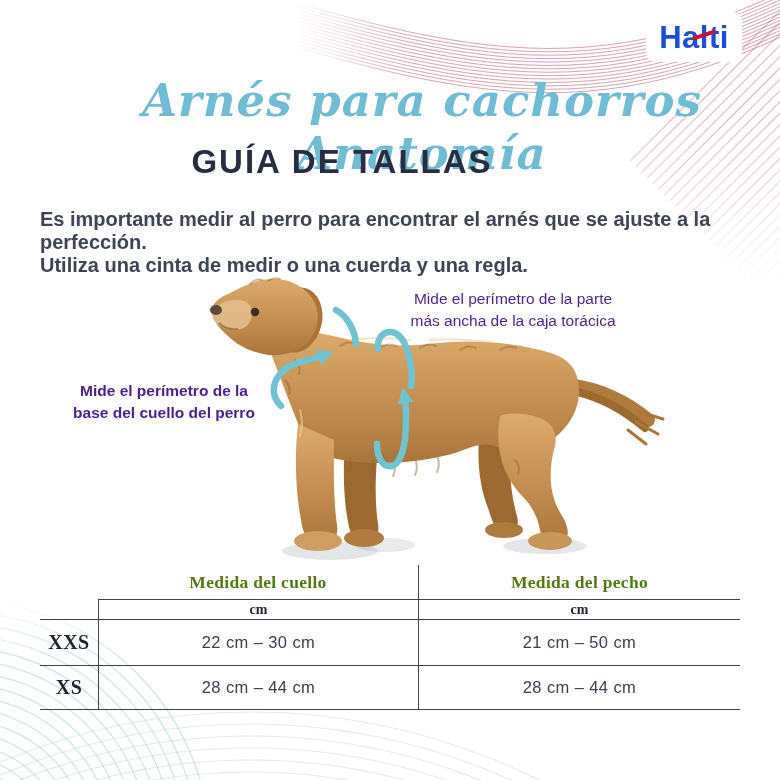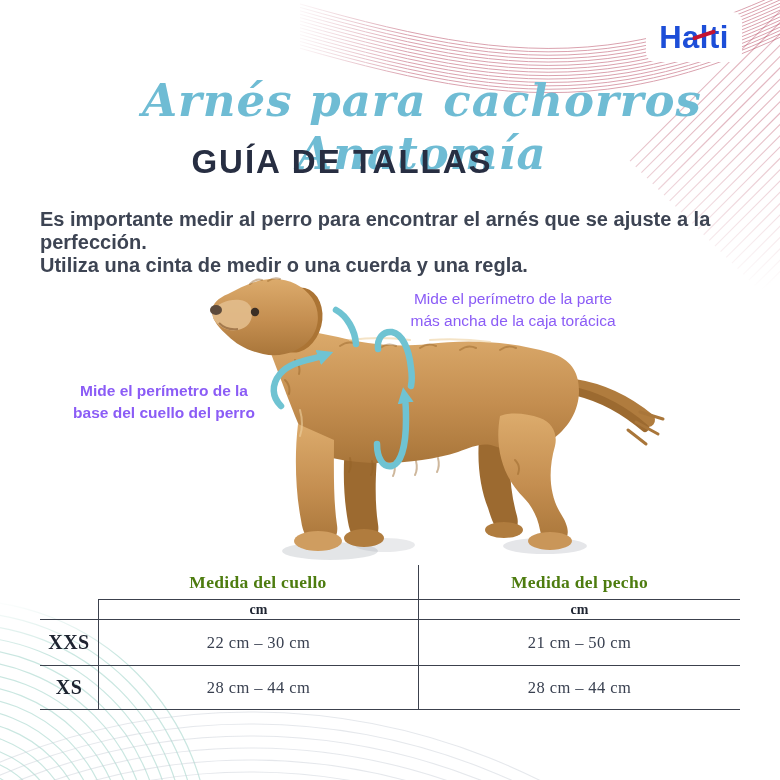--- a/index.html
+++ b/index.html
@@ -34,34 +34,34 @@
   .subtitle{
     left:0;top:143px;width:684px;text-align:center;
     font-size:33px;font-weight:600;letter-spacing:2px;color:#272e42;z-index:2;
   }
   .intro{
     left:40px;top:208px;width:700px;text-align:left;
     font-size:20px;line-height:23px;font-weight:700;color:#3d4453;z-index:2;
   }
 
   
-  .note{font-size:15.5px;line-height:22px;font-weight:500;color:#8b5cf6;text-align:center;z-index:2;}
+  .note{font-size:15.5px;line-height:22px;font-weight:500;color:#4c1d95;text-align:center;z-index:2;}
   .note-chest{left:398px;top:288px;width:230px;}
   .note-neck{left:68px;top:380px;width:192px;font-weight:bold;}
 
   .dog-svg{left:0;top:0;z-index:1;}
 
   
   .size-table{
     left:40px;top:565px;width:700px;z-index:2;
     display:grid;grid-template-columns:58px 320px 322px;grid-template-rows:35px 20px 46px 44px;
   }
   .cell{display:flex;align-items:center;justify-content:center;}
   .bb{border-bottom:1.5px solid #3c414d;}
-  .bl{border-left:1.5px solid #3c414d;font-family:Liberation Serif, serif;}
+  .bl{border-left:1.5px solid #3c414d;}
   .th{font-family:"Liberation Serif",serif;font-weight:700;font-size:17.5px;color:#4d7c0f;letter-spacing:.3px;}
   .unit{font-family:"Liberation Serif",serif;font-weight:700;font-size:14px;color:#1d2330;}
   .rowlab{font-family:"Liberation Serif",serif;font-weight:700;font-size:20px;color:#1d2330;letter-spacing:.5px;}
   .val{font-size:16.5px;font-weight:500;color:#394050;letter-spacing:.4px;}
 </style>
 </head>
 <body>
 
 <div class="page">
 

